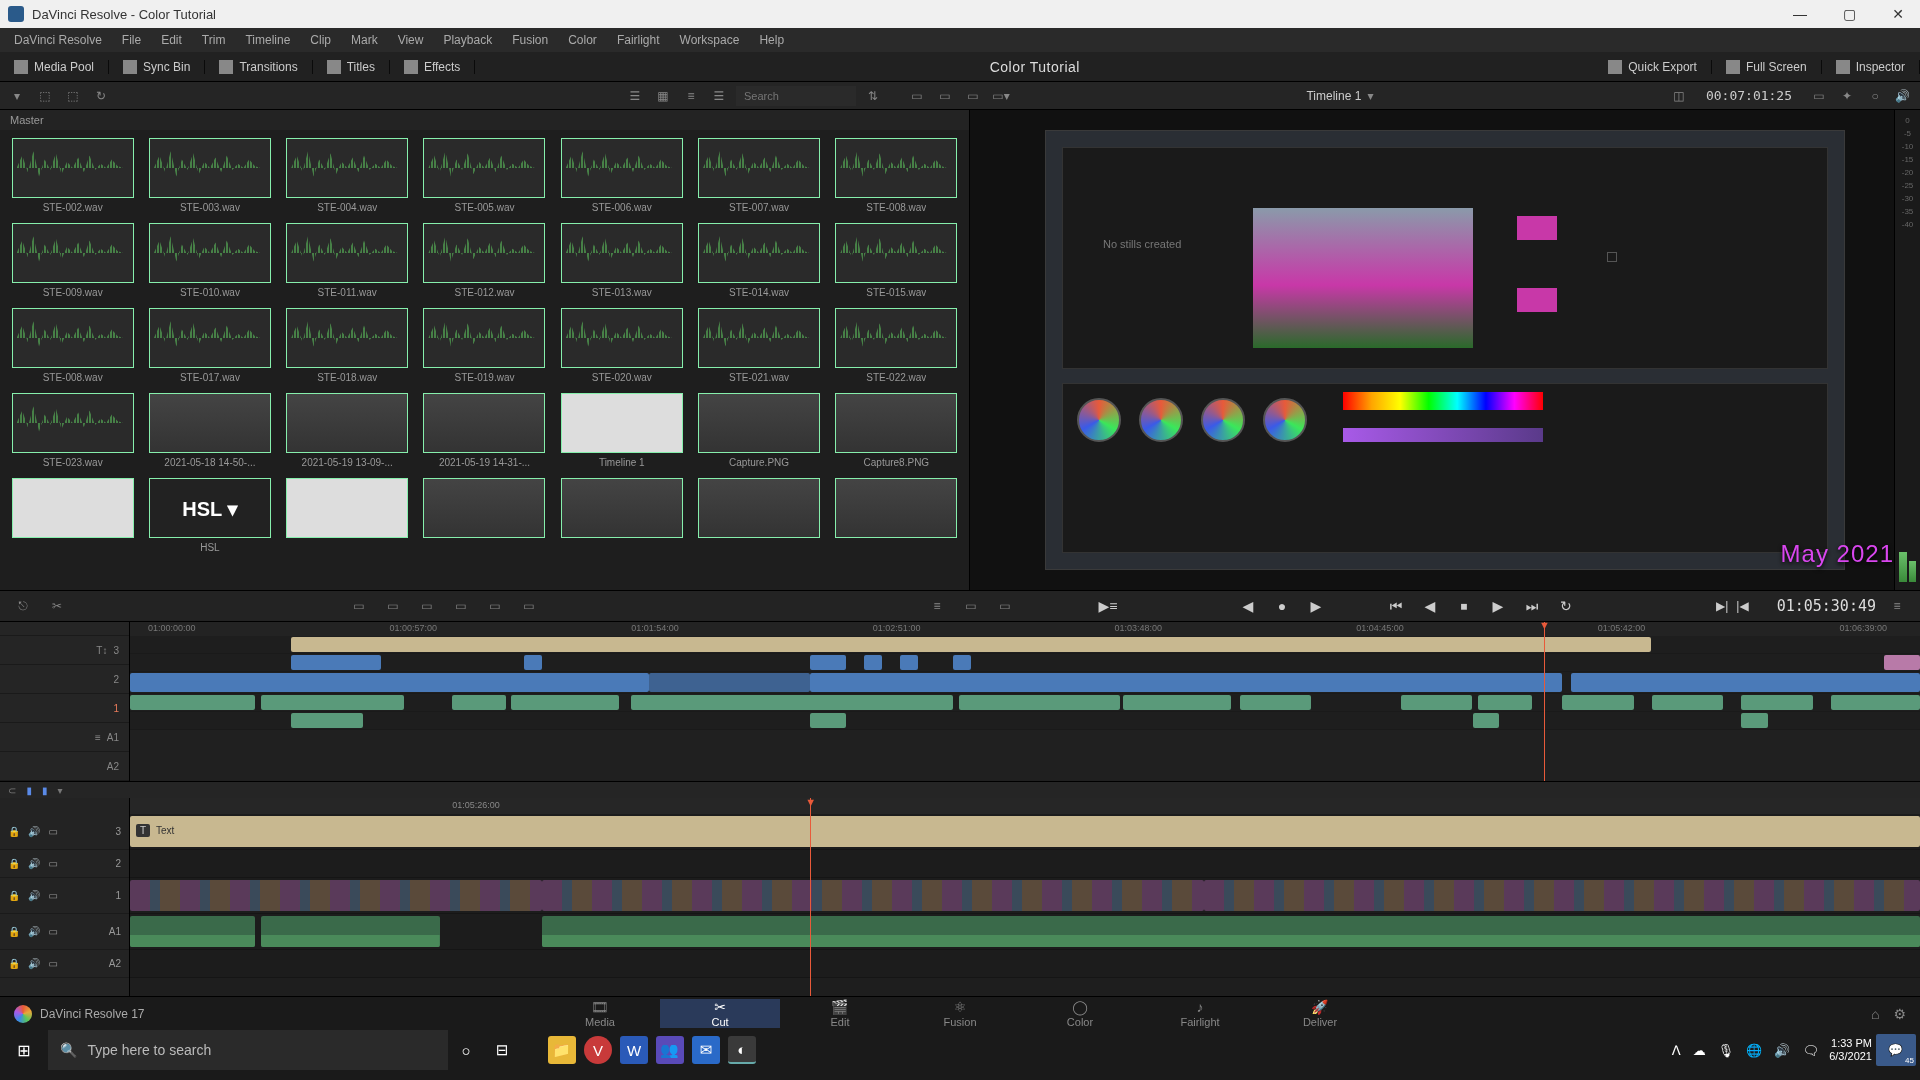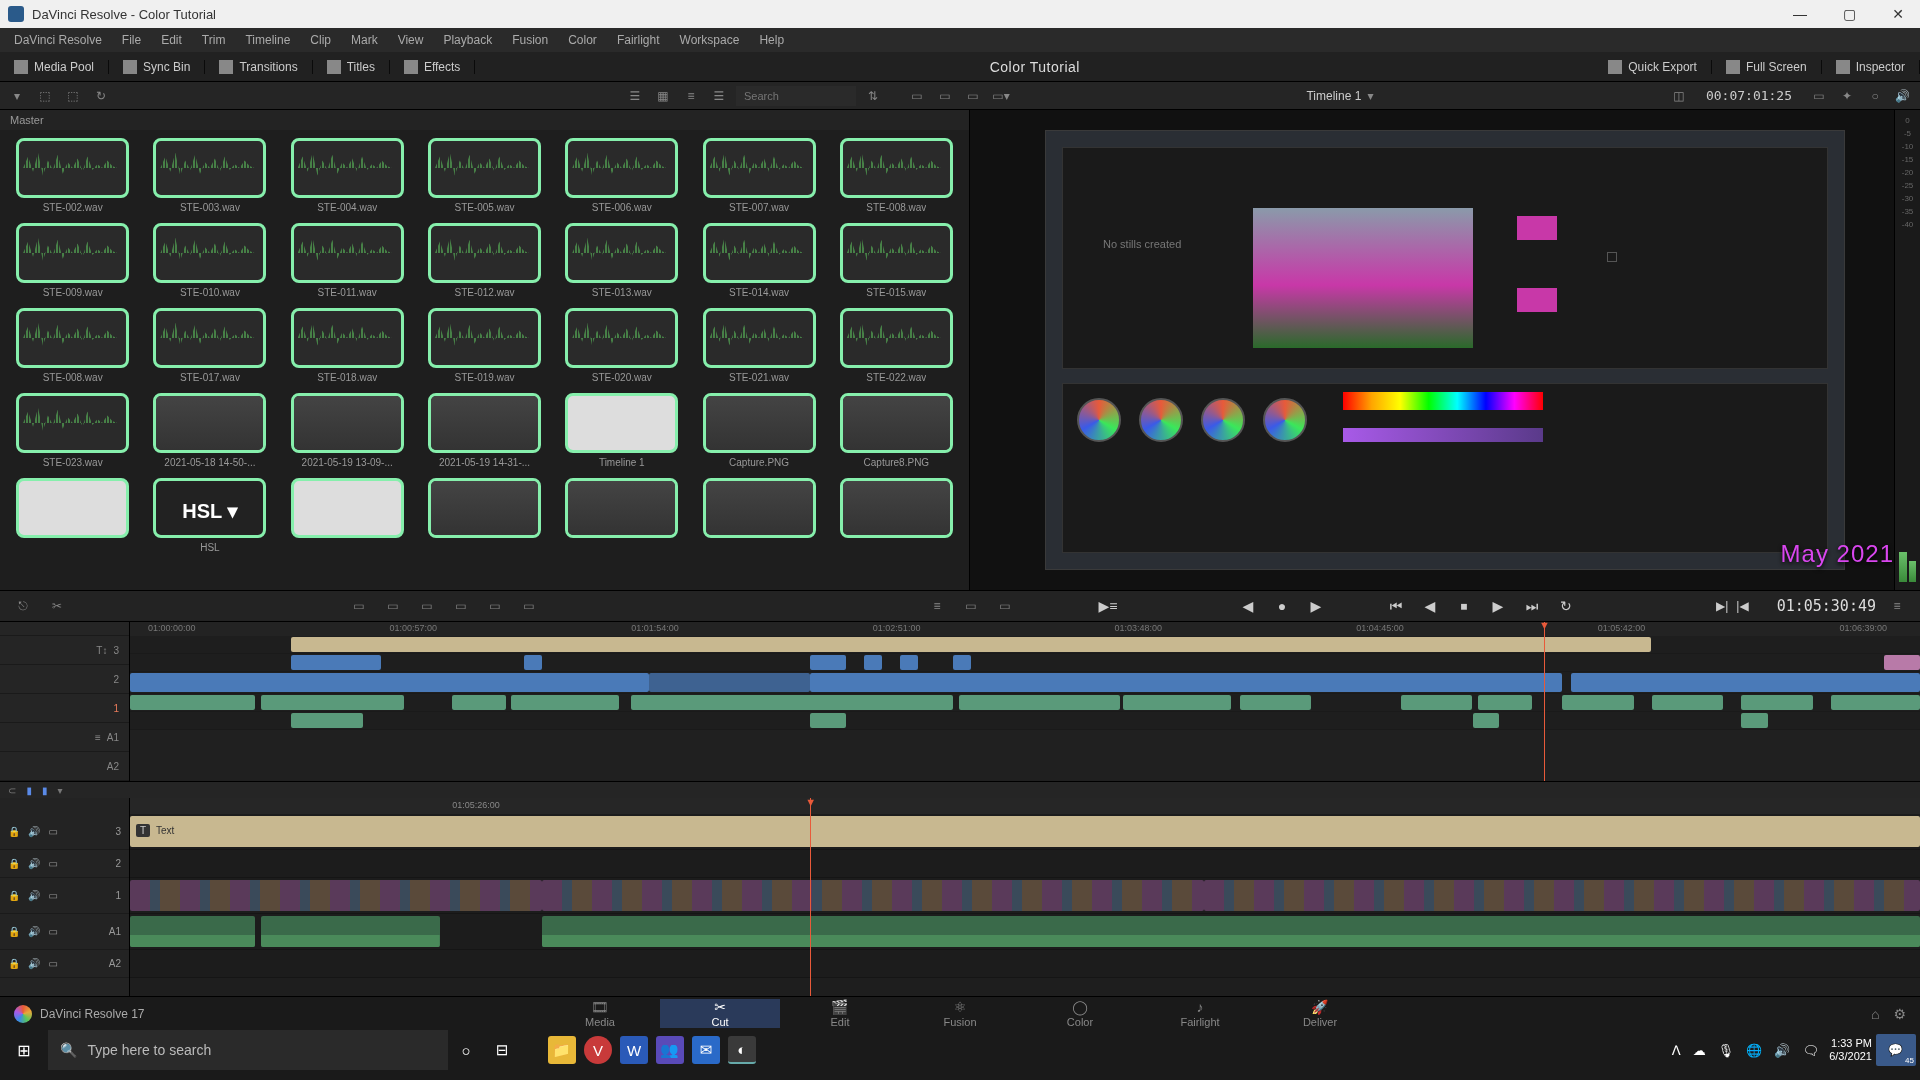--- a/index.html
+++ b/index.html
@@ -31,21 +31,21 @@
 .subtool .tc { font-family:monospace; font-size:13px; color:#ccc; margin:4px 10px; }
 
 
 .main { display:flex; height:480px; background:#1e1e1e; }
 
 
 .pool { width:970px; border-right:1px solid #000; display:flex; flex-direction:column; }
 .pool .crumb { padding:4px 10px; font-size:11px; color:#999; background:#232323; }
 .pool .grid { flex:1; padding:8px; display:grid; grid-template-columns:repeat(7,1fr); gap:10px 8px; overflow:hidden; align-content:start; }
 .clip { display:flex; flex-direction:column; align-items:center; gap:4px; cursor:pointer; }
-.thumb { width:113px; height:60px; background:#2a2a2a; border:3px solid #86efac; border-radius:8px; position:relative; overflow:hidden; }
+.thumb { width:122px; height:60px; background:#2a2a2a; border:1px solid #86efac; border-radius:0; position:relative; overflow:hidden; }
 .thumb.audio { background:linear-gradient(#2a2a2a,#2a2a2a); }
 .thumb.audio::after { content:""; position:absolute; inset:8px 4px; background:repeating-linear-gradient(90deg,#4a8a4a 0 2px,transparent 2px 3px); clip-path:polygon(0 50%,5% 20%,10% 60%,15% 10%,20% 70%,25% 30%,30% 55%,35% 15%,40% 65%,45% 35%,50% 50%,55% 25%,60% 60%,65% 20%,70% 55%,75% 40%,80% 50%,85% 30%,90% 45%,95% 50%,100% 50%,100% 50%,0 50%); opacity:.9; }
 .thumb.vid { background:#333; }
 .thumb.vid::after { content:""; position:absolute; inset:0; background:linear-gradient(#444,#333); }
 .thumb.img { background:#ddd; }
 .cliplabel { font-size:10px; color:#999; white-space:nowrap; overflow:hidden; text-overflow:ellipsis; max-width:118px; }
 
 
 .viewer { flex:1; background:#1a1a1a; display:flex; flex-direction:column; position:relative; }
 .viewer .canvas { flex:1; background:#111; display:flex; align-items:center; justify-content:center; position:relative; }

